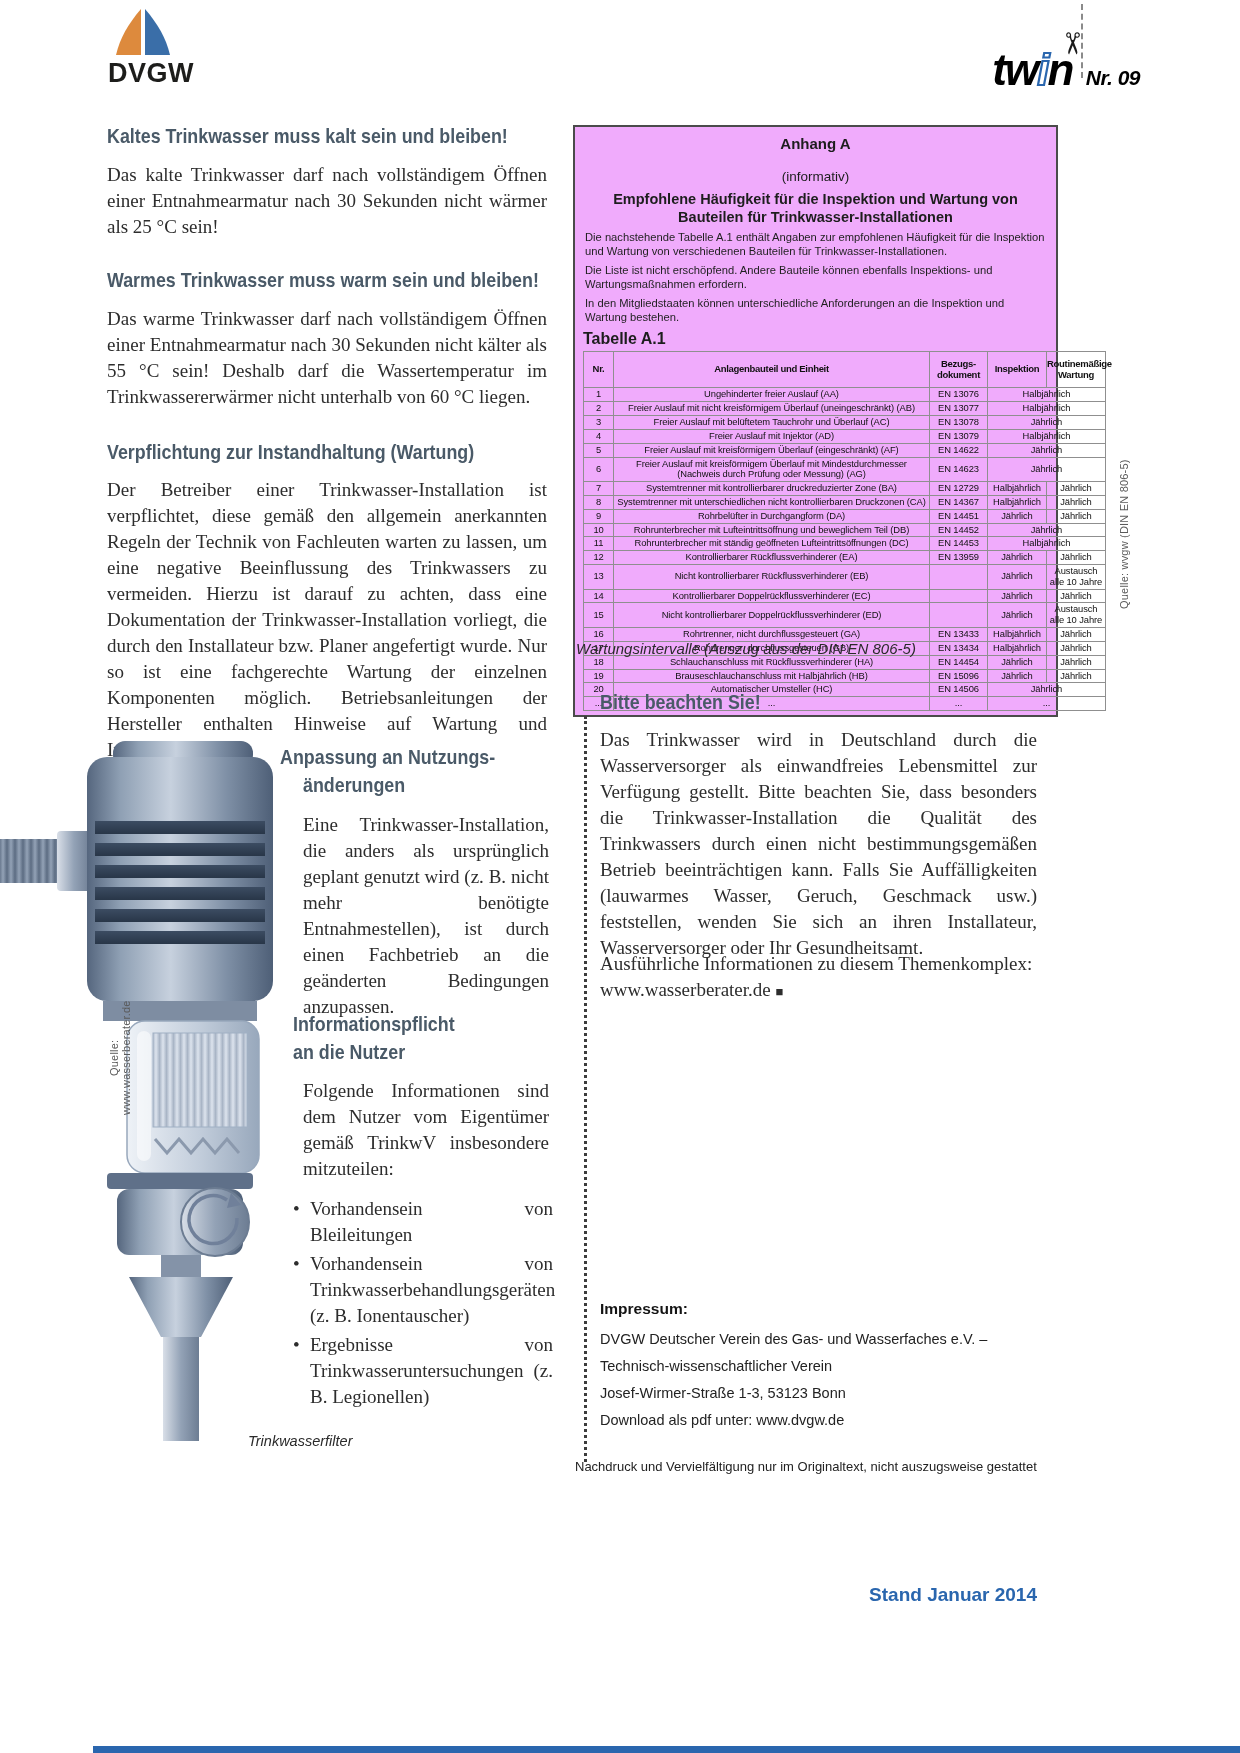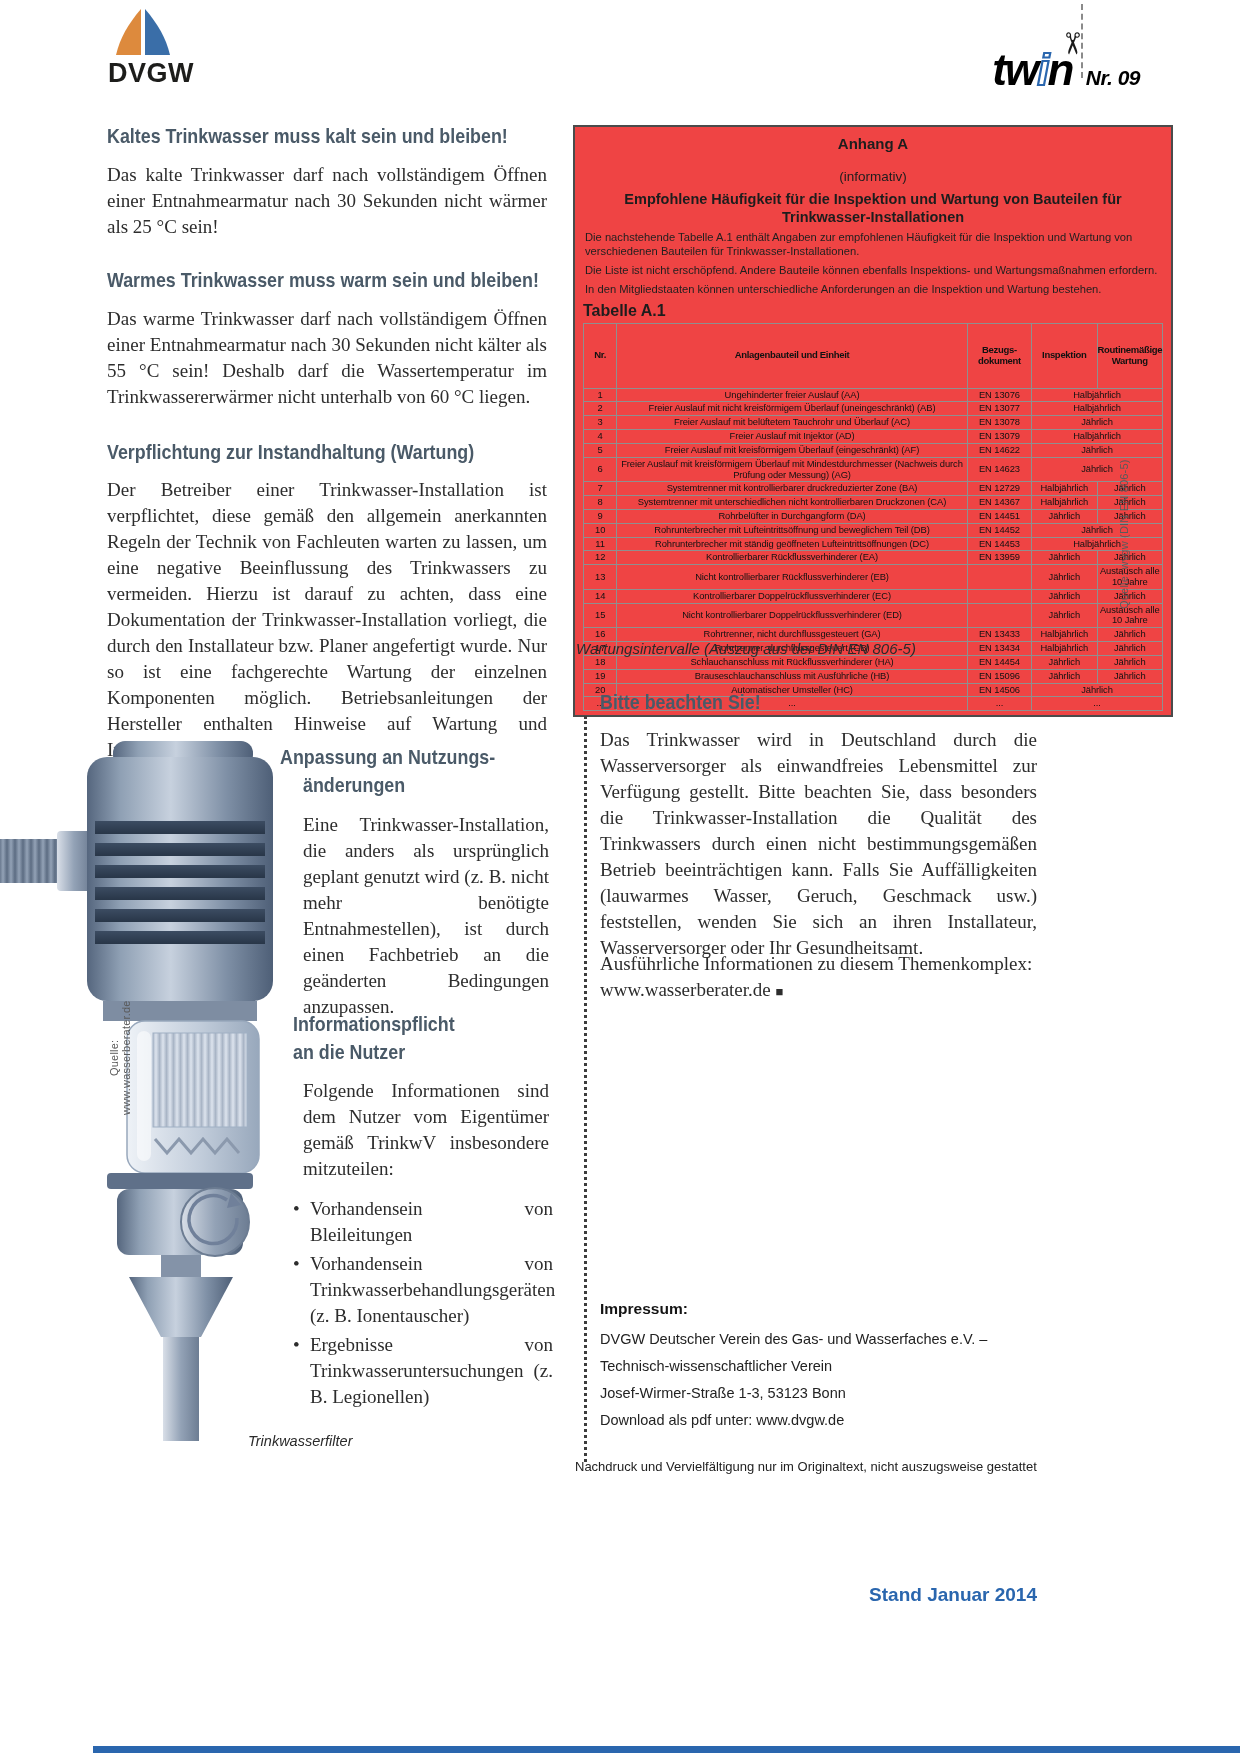--- a/index.html
+++ b/index.html
@@ -30,29 +30,29 @@
 
   .bullets { width:260px; list-style:none; }
   .bullets li { position:relative; padding-left:17px; margin-bottom:3px; font-family:"Liberation Serif",serif; font-size:19px; line-height:26px; color:#2d2d2d; text-align:justify; }
   .bullets .bm { position:absolute; left:0; top:0; }
 
   .caption-it { font:italic 400 14.5px/1.2 "Liberation Sans",sans-serif; color:#2a2a2a; }
 
   .vtext { writing-mode:vertical-rl; transform:rotate(180deg); font-size:11px; color:#5a5a5a; letter-spacing:.2px; text-align:center; }
 
   
-  .annex { left:573px; top:125px; width:600px; border:2px solid #4b4b4b; padding:5px 8px 4px; background:#ef4444; color:#1d1d1d; }
+  .annex { left:573px; top:125px; width:485px; border:2px solid #4b4b4b; padding:5px 8px 4px; background:#f0abfc; color:#1d1d1d; }
   .ax-t1 { text-align:center; font-size:15px; font-weight:700; margin-top:3px; }
   .ax-t2 { text-align:center; font-size:13.5px; margin-top:17px; }
   .ax-t3 { text-align:center; font-size:14.5px; font-weight:700; margin:6px 14px 4px; line-height:1.25; }
   .ax-p { font-size:11.2px; line-height:1.24; margin:5px 2px; color:#1f1f1f; }
   .ax-lbl { font-size:16px; font-weight:700; margin:4px 0 3px; }
   table.grid { width:100%; border-collapse:collapse; table-layout:fixed; }
   table.grid th, table.grid td { border:1px solid #8f8f8f; text-align:center; vertical-align:middle; padding:1px 2px; font-size:9.4px; line-height:1.15; color:#111; letter-spacing:-.1px; }
-  table.grid th { font-weight:700; font-size:9.5px; padding:21px 0; letter-spacing:-.3px; }
+  table.grid th { font-weight:700; font-size:9.5px; padding:7px 0; letter-spacing:-.3px; }
   col.c1{width:30px;} col.c2{width:316px;} col.c3{width:58px;} col.c4{width:59px;} col.c5{width:59px;}
 
   .tbl-caption { left:576px; top:640px; font:italic 500 15px/1.2 "Liberation Sans",sans-serif; color:#2a2a2a; }
 
   
   .dotted-sep { left:584px; top:716px; height:746px; width:0; border-left:3px dotted #3c3c3c; }
   .note-col { left:600px; width:437px; }
 
   .imp-label { font-size:15.5px; font-weight:700; color:#141414; }
   .imp-line { font-size:14.5px; line-height:27px; color:#222; }
@@ -316,21 +316,21 @@
           </tr>
           <tr>
             <td>18</td>
             <td>Schlauchanschluss mit Rückflussverhinderer (HA)</td>
             <td>EN 14454</td>
             <td>Jährlich</td>
             <td>Jährlich</td>
           </tr>
           <tr>
             <td>19</td>
-            <td>Brauseschlauchanschluss mit Ausführliche (HB)</td>
+            <td>Brauseschlauchanschluss mit Halbjährlich (HB)</td>
             <td>EN 15096</td>
             <td>Jährlich</td>
             <td>Jährlich</td>
           </tr>
           <tr>
             <td>20</td>
             <td>Automatischer Umsteller (HC)</td>
             <td>EN 14506</td>
             <td colspan="2">Jährlich</td>
           </tr>

